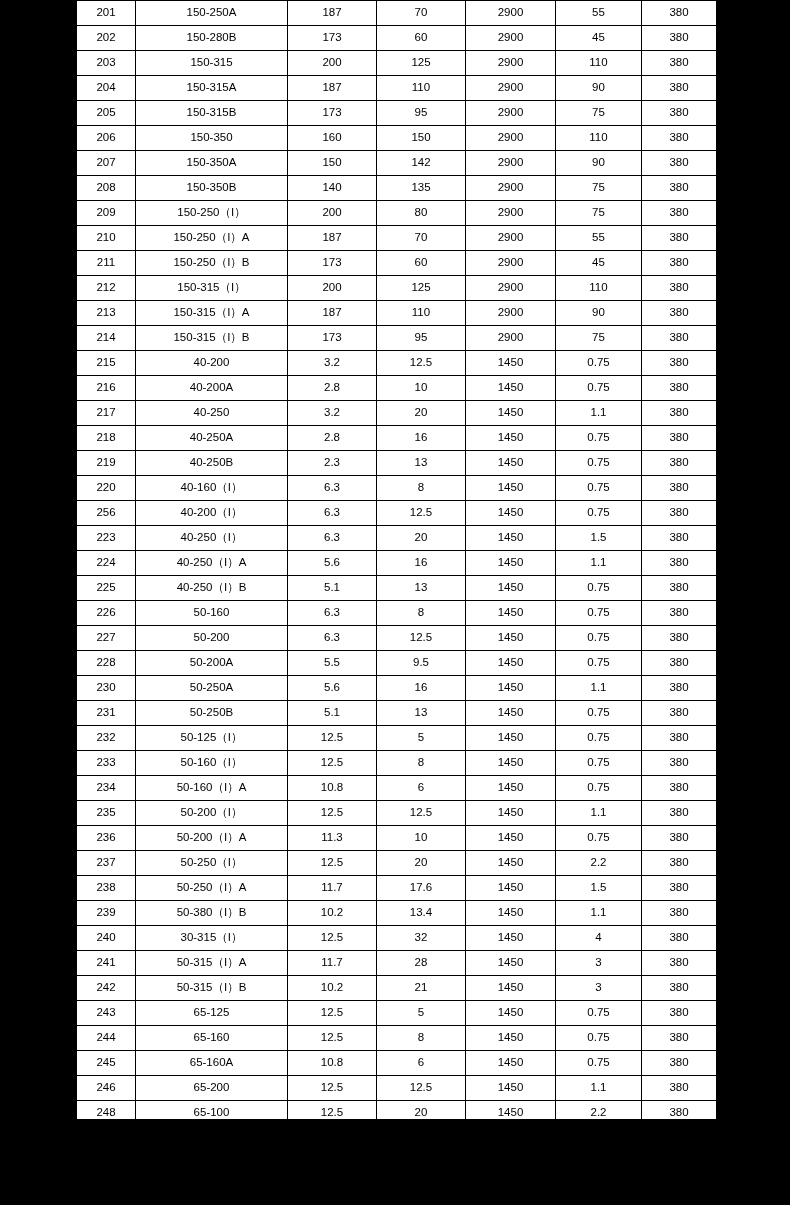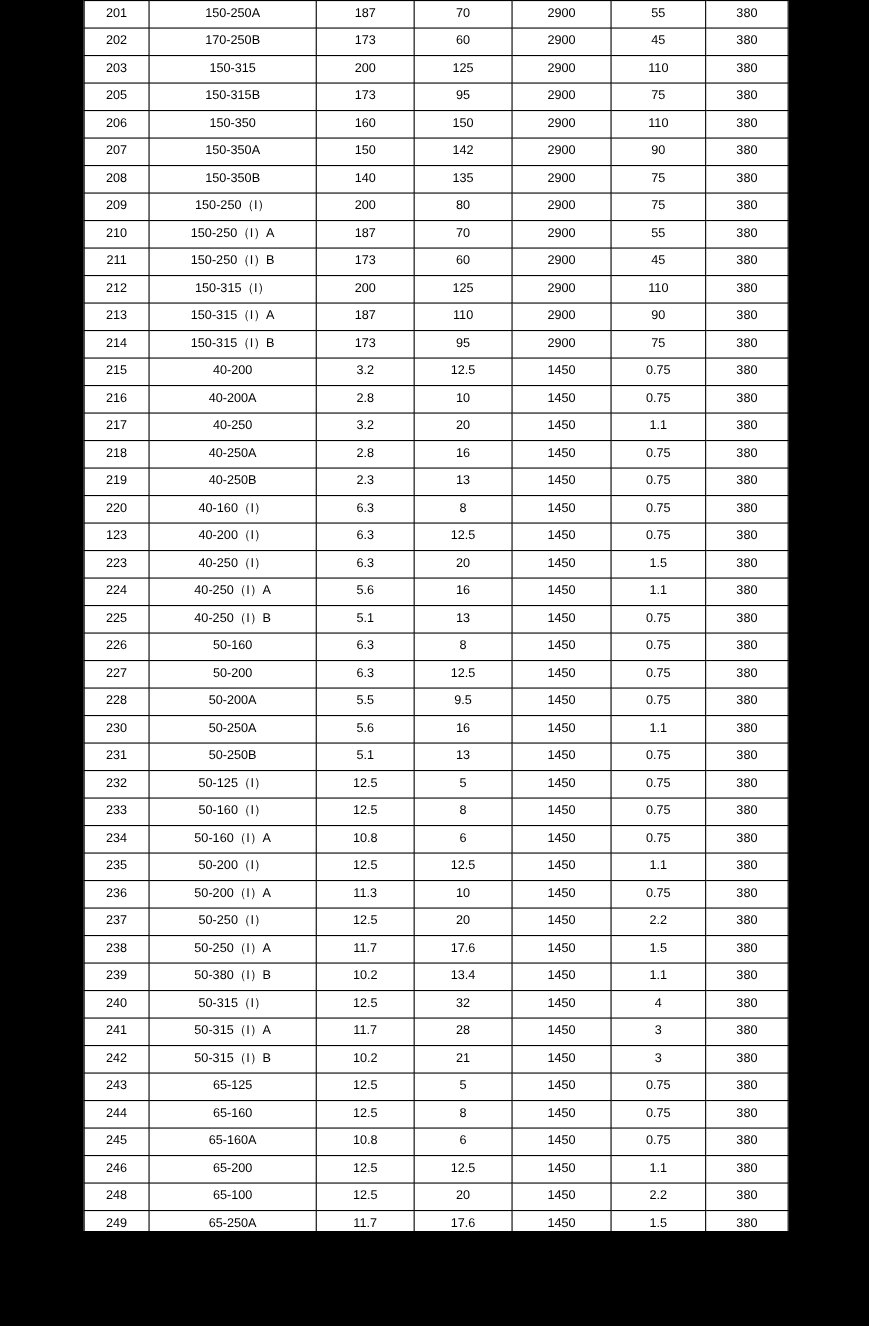--- a/index.html
+++ b/index.html
@@ -72,37 +72,46 @@
             <td>201</td>
             <td>150-250A</td>
             <td>187</td>
             <td>70</td>
             <td>2900</td>
             <td>55</td>
             <td>380</td>
           </tr>
           <tr>
             <td>202</td>
-            <td>170-250B</td>
+            <td>150-280B</td>
             <td>173</td>
             <td>60</td>
             <td>2900</td>
             <td>45</td>
             <td>380</td>
           </tr>
           <tr>
             <td>203</td>
             <td>150-315</td>
             <td>200</td>
             <td>125</td>
             <td>2900</td>
             <td>110</td>
             <td>380</td>
           </tr>
           <tr>
+            <td>204</td>
+            <td>150-315A</td>
+            <td>187</td>
+            <td>110</td>
+            <td>2900</td>
+            <td>90</td>
+            <td>380</td>
+          </tr>
+          <tr>
             <td>205</td>
             <td>150-315B</td>
             <td>173</td>
             <td>95</td>
             <td>2900</td>
             <td>75</td>
             <td>380</td>
           </tr>
           <tr>
             <td>206</td>
@@ -233,21 +242,21 @@
           <tr>
             <td>220</td>
             <td>40-160（I）</td>
             <td>6.3</td>
             <td>8</td>
             <td>1450</td>
             <td>0.75</td>
             <td>380</td>
           </tr>
           <tr>
-            <td>123</td>
+            <td>256</td>
             <td>40-200（I）</td>
             <td>6.3</td>
             <td>12.5</td>
             <td>1450</td>
             <td>0.75</td>
             <td>380</td>
           </tr>
           <tr>
             <td>223</td>
             <td>40-250（I）</td>
@@ -387,21 +396,21 @@
             <td>239</td>
             <td>50-380（I）B</td>
             <td>10.2</td>
             <td>13.4</td>
             <td>1450</td>
             <td>1.1</td>
             <td>380</td>
           </tr>
           <tr>
             <td>240</td>
-            <td>50-315（I）</td>
+            <td>30-315（I）</td>
             <td>12.5</td>
             <td>32</td>
             <td>1450</td>
             <td>4</td>
             <td>380</td>
           </tr>
           <tr>
             <td>241</td>
             <td>50-315（I）A</td>
             <td>11.7</td>

